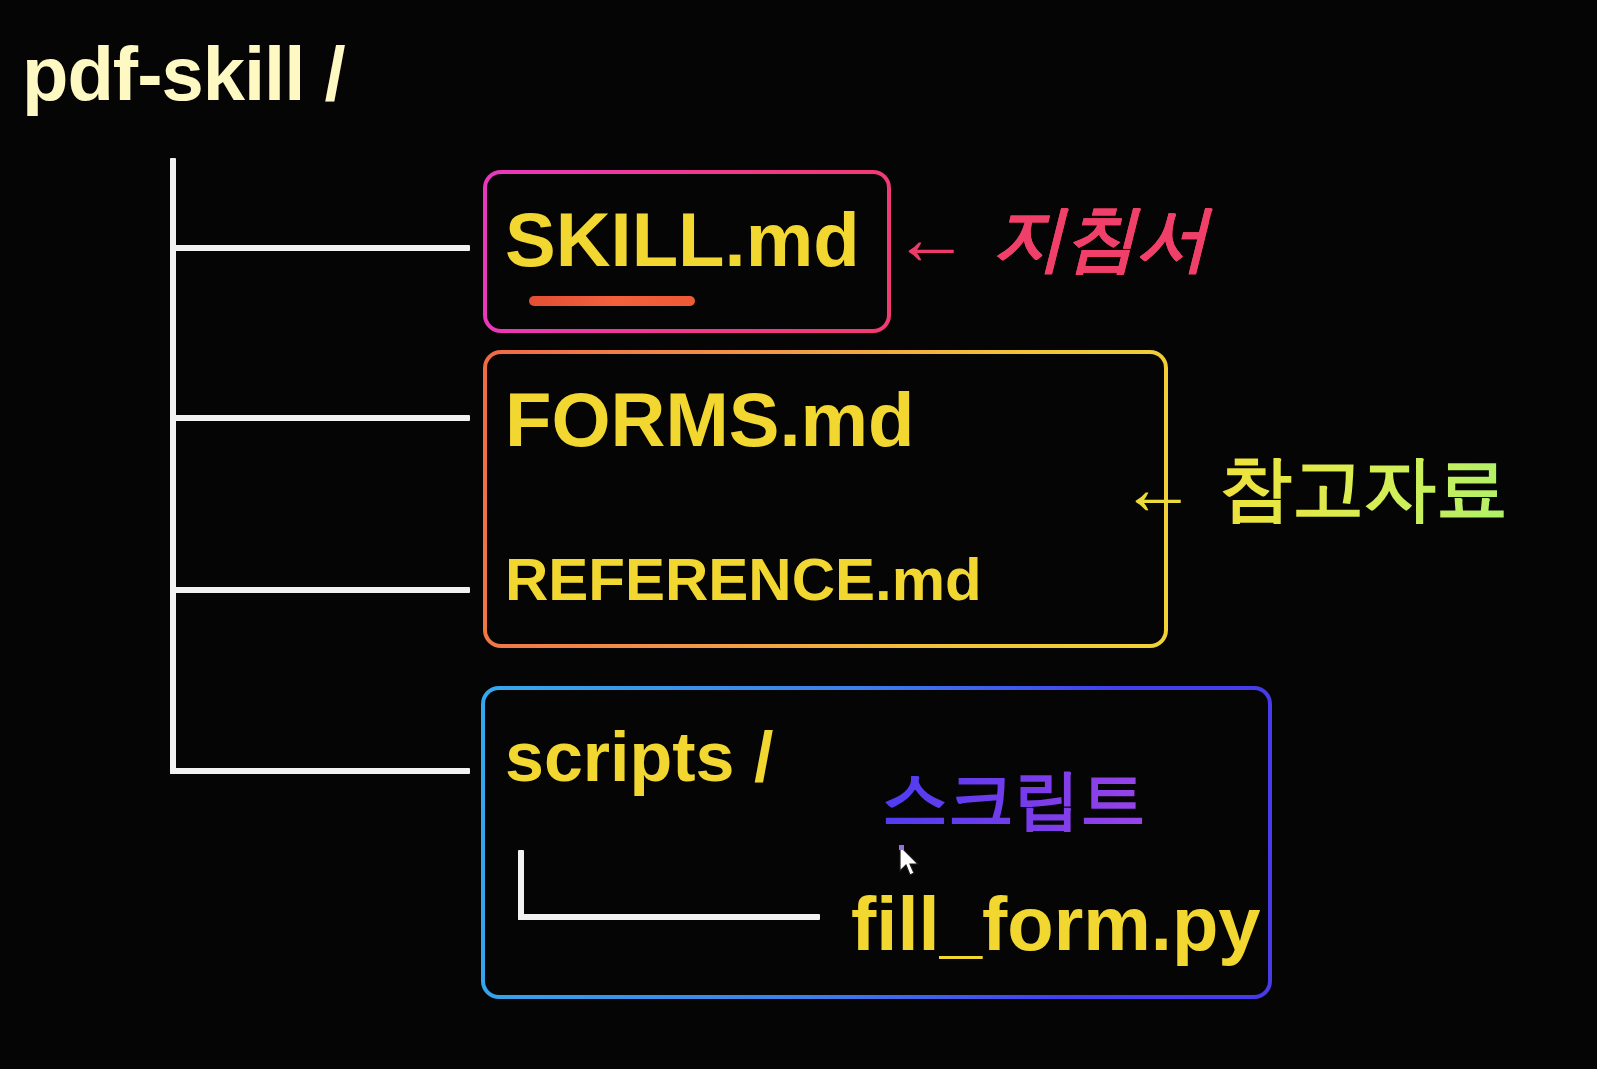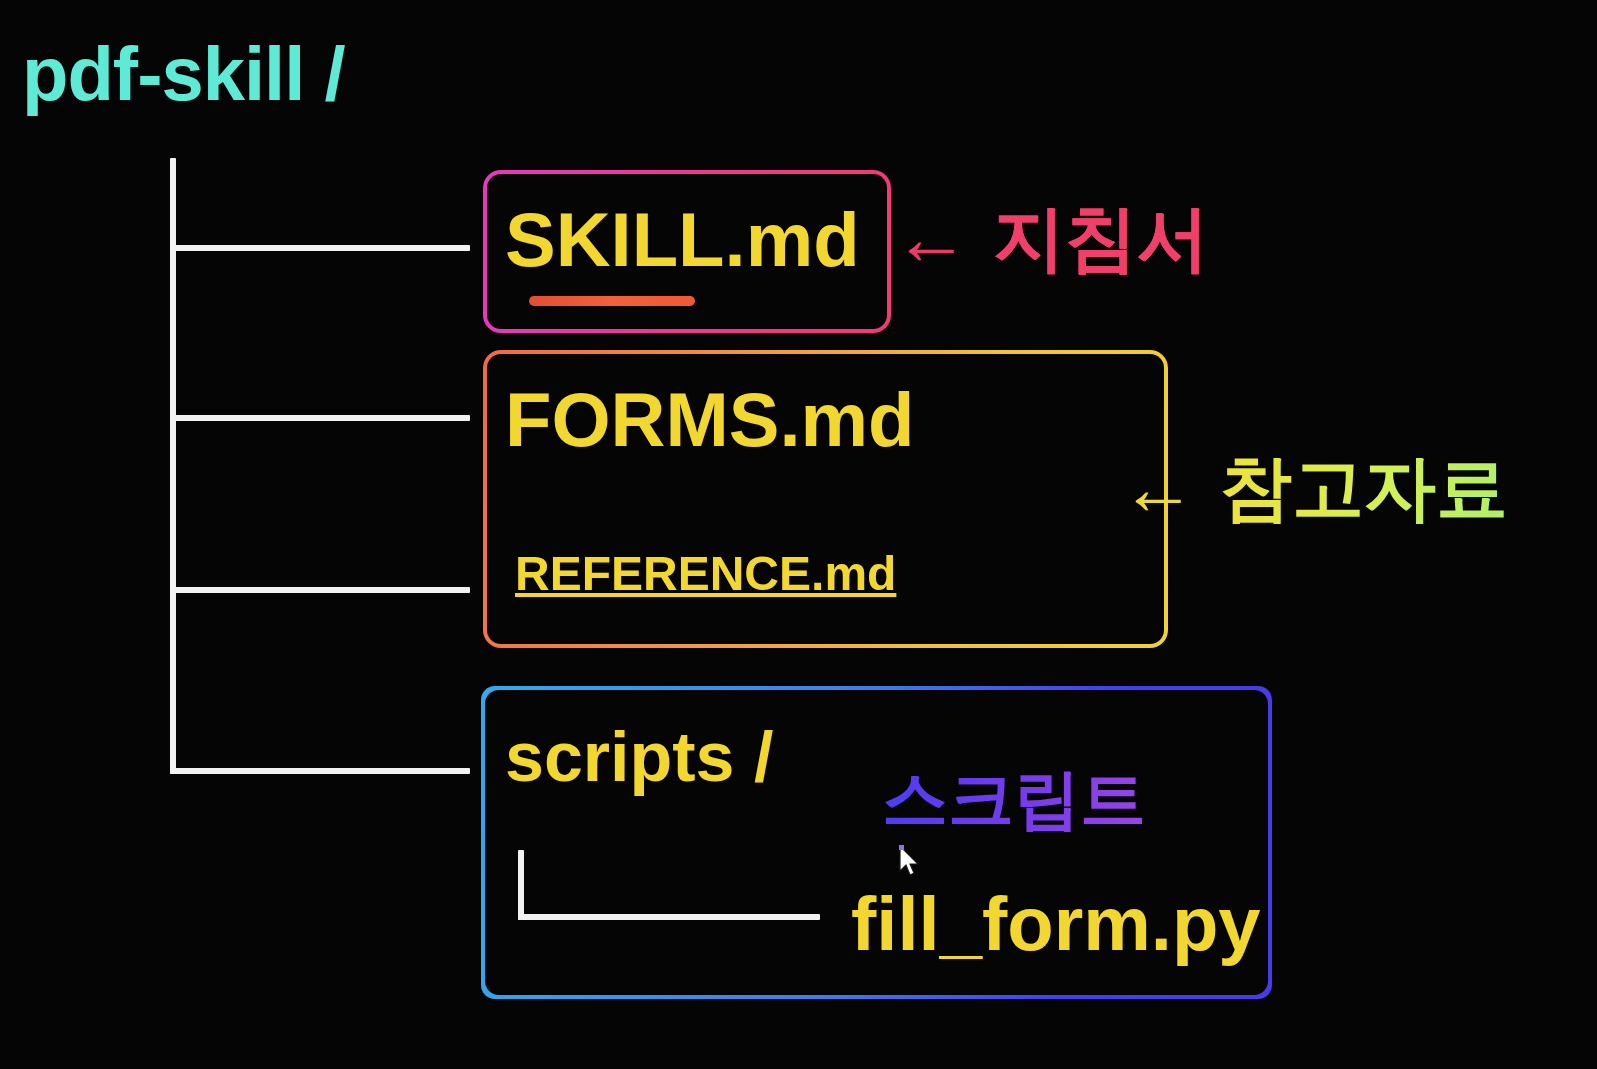--- a/index.html
+++ b/index.html
@@ -17,21 +17,21 @@
     font-family: "Liberation Sans", "DejaVu Sans", sans-serif;
   }
 
   
   .root-title {
     position: absolute;
     left: 22px;
     top: 36px;
     font-size: 76px;
     font-weight: bold;
-    color: #5eead4;
+    color: #fef9c3;
     letter-spacing: -1px;
     white-space: nowrap;
     line-height: 1;
   }
 
   
   .tree-trunk {
     position: absolute;
     left: 170px;
     top: 158px;
@@ -83,34 +83,33 @@
     height: 298px;
     background: linear-gradient(105deg, #ef6a44 0%, #f29448 35%, #f2c33a 70%, #f0d335 100%);
   }
   
   .box-scripts {
     left: 481px;
     top: 686px;
     width: 791px;
     height: 313px;
     background: linear-gradient(100deg, #35a9ec 0%, #3e7fe8 45%, #4240ef 75%, #4a3ae8 100%);
-    border-radius: 14px;
   }
 
   
   .file-label {
     position: absolute;
     color: #f2d731;
     font-weight: bold;
     white-space: nowrap;
     line-height: 1;
   }
   .lbl-skill     { left: 18px;  top: 28px;  font-size: 76px; }
   .lbl-forms     { left: 18px;  top: 28px;  font-size: 76px; }
-  .lbl-reference { left: 28px;  top: 196px; font-size: 48px; text-decoration: underline; }
+  .lbl-reference { left: 18px;  top: 196px; font-size: 60px; }
   .lbl-scripts   { left: 20px;  top: 32px;  font-size: 70px; }
   .lbl-fillform  { left: 366px; top: 196px; font-size: 76px; }
 
   
   .skill-underline {
     position: absolute;
     left: 42px;
     top: 122px;
     width: 166px;
     height: 10px;
@@ -137,20 +136,21 @@
     top: 200px;
     font-size: 72px;
     color: #ee3a68;
   }
   .annot-guide .arrow { font-size: 76px; margin-right: 26px; color: #ee3a68; }
   .annot-guide .word  {
     background: linear-gradient(95deg, #ef3a75 0%, #f2485e 100%);
     -webkit-background-clip: text;
     background-clip: text;
     color: #f0406a;
+    font-style: italic;
   }
 
   .annot-ref {
     left: 1120px;
     top: 450px;
     font-size: 72px;
     color: #ecd93a;
   }
   .annot-ref .arrow { font-size: 76px; margin-right: 26px; color: #ecd93a; }
   .annot-ref .word {

